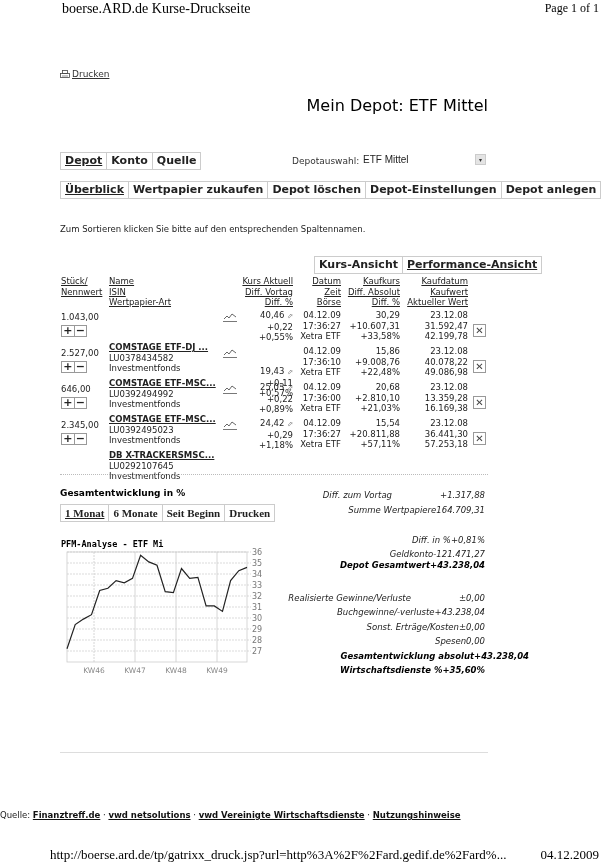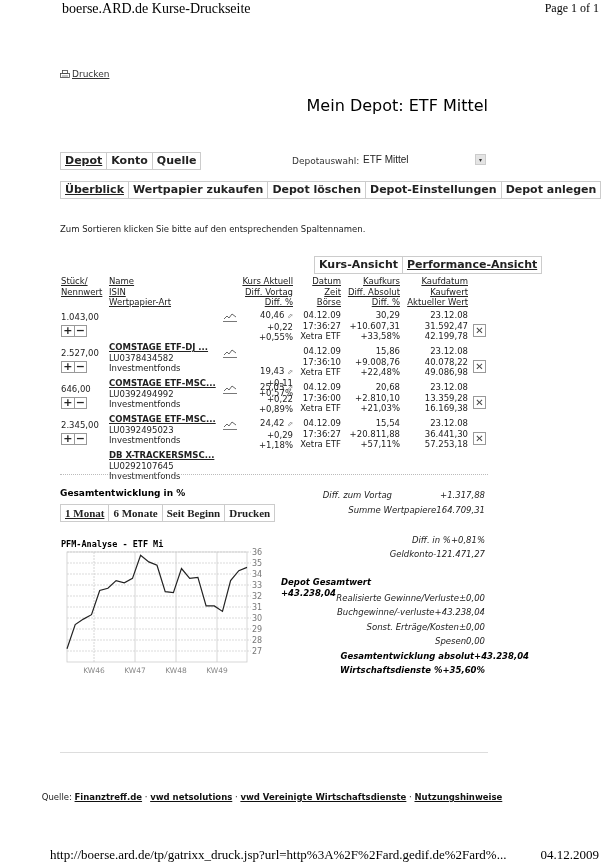--- a/index.html
+++ b/index.html
@@ -50,21 +50,21 @@
 
   .section-title { left: 60px; top: 488px; font-size: 9px; font-weight: bold; }
   .perf-tabs { left: 60px; top: 504px; font-family: Liberation Serif, serif; }
 
   .chart-title { left: 61px; top: 539px; font-size: 8.5px; font-weight: bold; font-family: "DejaVu Sans Mono", monospace; }
   .chart-svg { left: 55px; top: 548px; }
 
   .summary-row { left: 281px; width: 204px; display: flex; justify-content: flex-end; font-size: 8.5px; color: #222; line-height: 11px; font-style: italic; }
   .summary-row.bold { font-weight: bold; color: #000; }
 
-  .quelle { left: 0; width: 544px; top: 792px; text-align: center; font-size: 8.5px; color: #222; line-height: 11px; }
+  .quelle { left: 0; width: 544px; top: 810px; text-align: left; font-size: 8.5px; color: #222; line-height: 11px; }
   .quelle a { font-weight: bold; text-decoration: underline; color: #111; }
 </style>
 </head>
 <body>
 
 <div class="abs serif print-header-left">boerse.ARD.de Kurse-Druckseite</div>
 <div class="abs serif print-header-right">Page 1 of 1</div>
 
 <div class="abs drucken-link">
   <svg width="10" height="9" viewBox="0 0 10 9">
@@ -337,25 +337,25 @@
         <span>+1.317,88</span>
       </div>
       <div class="abs summary-row" style="top:535px;">
         <span>Diff. in %</span>
         <span>+0,81%</span>
       </div>
       <div class="abs summary-row" style="top:549px;">
         <span>Geldkonto</span>
         <span>-121.471,27</span>
       </div>
-      <div class="abs summary-row bold" style="top:577px;flex-direction:column;">
+      <div class="abs summary-row bold" style="top:560px;">
         <span>Depot Gesamtwert</span>
         <span>+43.238,04</span>
       </div>
-      <div class="abs summary-row" style="top:593px;">
+      <div class="abs summary-row" style="top:593px;gap:48px;">
         <span>Realisierte Gewinne/Verluste</span>
         <span>±0,00</span>
       </div>
       <div class="abs summary-row" style="top:607px;">
         <span>Buchgewinne/-verluste</span>
         <span>+43.238,04</span>
       </div>
       <div class="abs summary-row" style="top:622px;">
         <span>Sonst. Erträge/Kosten</span>
         <span>±0,00</span>

